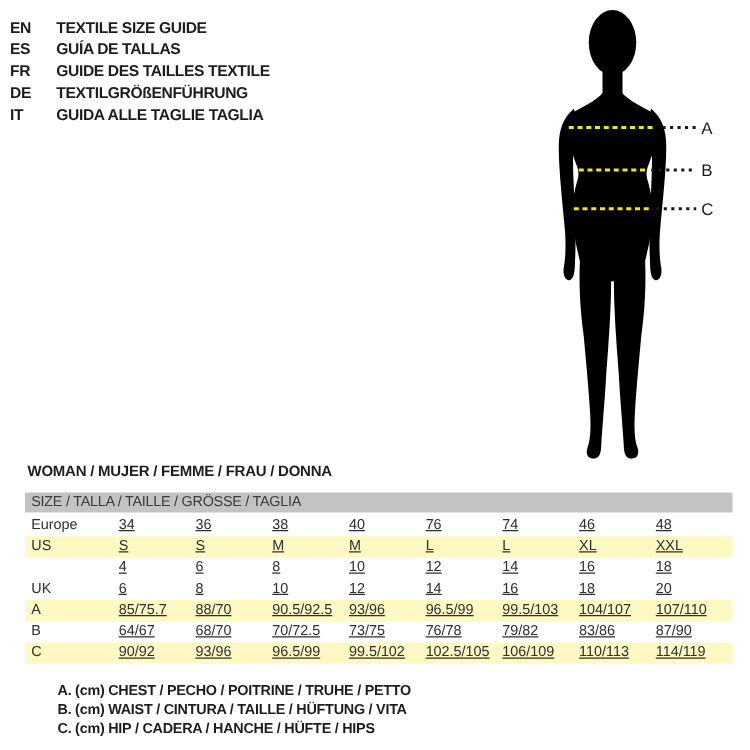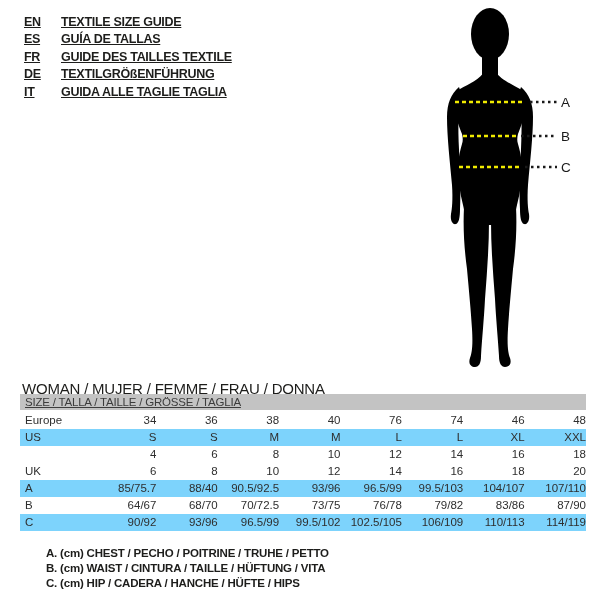--- a/index.html
+++ b/index.html
@@ -8,43 +8,43 @@
   body {
     background:#ffffff;
     font-family:"Liberation Sans", sans-serif;
     color:#1d1d1b;
     position:relative;
     overflow:hidden;
   }
   .canvas { position:absolute; left:0; top:0; width:600px; height:600px; }
 
   
-  .lang-list { position:absolute; left:24px; top:13px;text-decoration:underline; }
+  .lang-list { position:absolute; left:8px; top:13px; }
   .lang-row { display:flex; height:17.5px; align-items:center;
               font-weight:bold; font-size:12.5px; letter-spacing:-0.3px; }
   .lang-code { width:37px; flex:0 0 37px; }
 
   
   .figure-wrap { position:absolute; left:425px; top:7px; width:160px; height:360px; }
   .figure-wrap svg { display:block; width:160px; height:360px; }
   .measure-label { font-family:"Liberation Sans", sans-serif; font-size:13.5px; fill:#1a1a1a; }
 
   
-  .section-heading { position:absolute; left:22px; top:380px;
-                     font-weight:normal; font-size:15px; letter-spacing:-0.2px; }
+  .section-heading { position:absolute; left:22px; top:370px;
+                     font-weight:bold; font-size:12px; letter-spacing:-0.2px; }
 
   
   .size-table { position:absolute; left:20px; top:394px; width:566px; font-size:11.5px; }
   .table-header { background:#c3c3c3; height:16px; line-height:16px;
-                  padding-left:5px; color:#3c3c3c; letter-spacing:-0.2px; margin-bottom:2px;text-decoration:underline; }
+                  padding-left:5px; color:#3c3c3c; letter-spacing:-0.2px; margin-bottom:2px; }
   .trow { display:grid; grid-template-columns:75px repeat(8, 1fr);
           height:17px; line-height:17px; color:#2e2e2e; }
-  .trow.stripe { background:#7dd3fc; }
+  .trow.stripe { background:#fef9c3; }
   .tlabel { padding-left:5px; text-align:left; }
-  .tcell { text-align:right; }
+  .tcell { text-align:left;text-decoration:underline; }
 
   
   .legend { position:absolute; left:22px; top:546px; }
   .legend-row { height:15px; line-height:15px; font-weight:bold;
                 font-size:11.5px; letter-spacing:-0.2px;margin-left:24px; }
 </style>
 </head>
 <body>
 
 <div class="canvas">
@@ -178,21 +178,21 @@
       <div class="tcell">12</div>
       <div class="tcell">14</div>
       <div class="tcell">16</div>
       <div class="tcell">18</div>
       <div class="tcell">20</div>
     </div>
 
     <div class="trow stripe">
       <div class="tlabel">A</div>
       <div class="tcell">85/75.7</div>
-      <div class="tcell">88/40</div>
+      <div class="tcell">88/70</div>
       <div class="tcell">90.5/92.5</div>
       <div class="tcell">93/96</div>
       <div class="tcell">96.5/99</div>
       <div class="tcell">99.5/103</div>
       <div class="tcell">104/107</div>
       <div class="tcell">107/110</div>
     </div>
 
     <div class="trow">
       <div class="tlabel">B</div>

